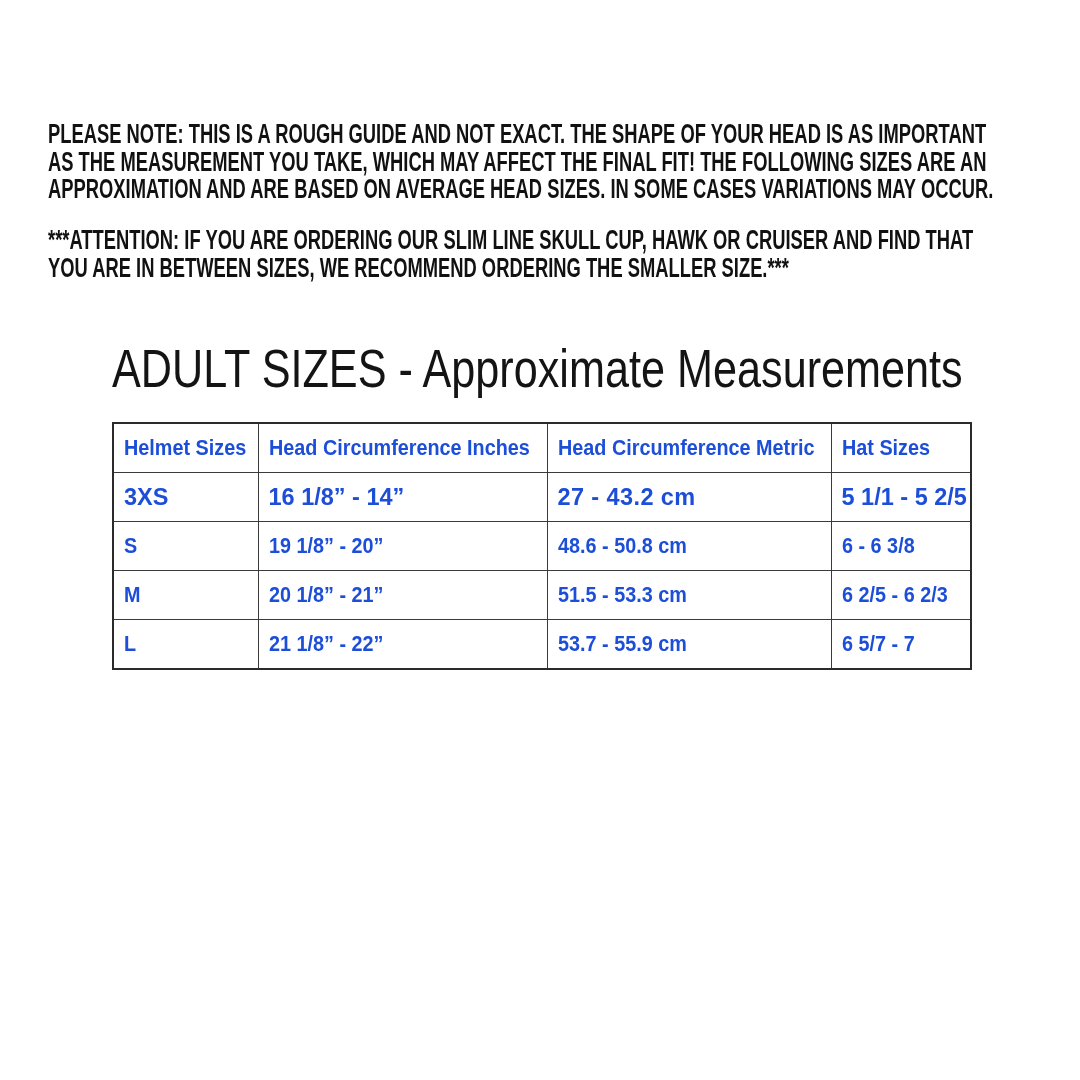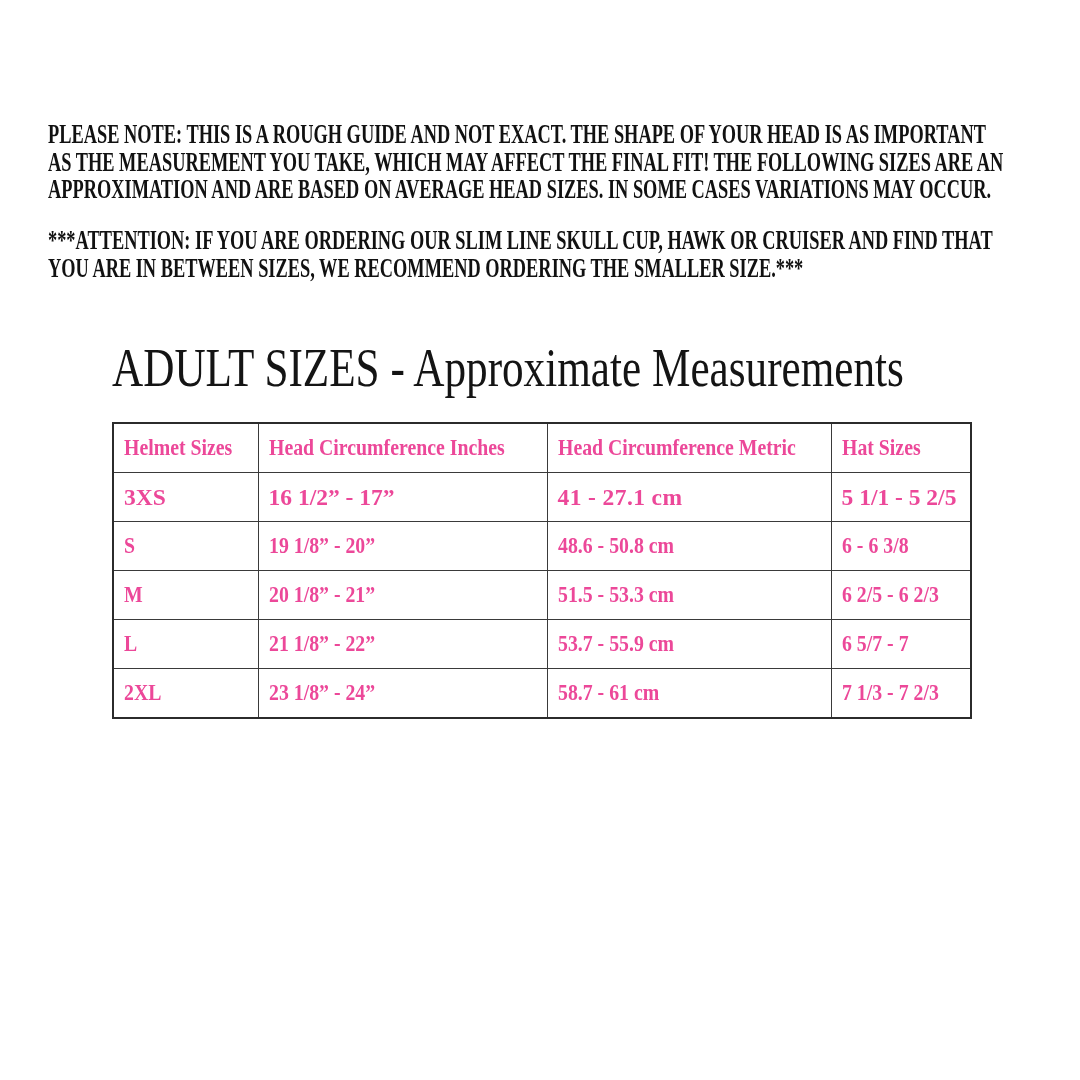--- a/index.html
+++ b/index.html
@@ -2,21 +2,21 @@
 <html><head>
 <meta charset="utf-8">
 <style>
   html, body { margin: 0; padding: 0; background: #ffffff; }
   .page {
     position: relative;
     width: 1080px;
     height: 1080px;
     background: #ffffff;
     overflow: hidden;
-    font-family: Liberation Serif, serif;
+    font-family: Liberation Sans, sans-serif;
     color: #161616;
   }
   
   .para {
     position: absolute;
     left: 48px;
     width: 1500px;
     font-weight: 700;
     font-size: 27px;
     line-height: 27.5px;
@@ -57,21 +57,21 @@
   .sizes-table col.c-metric { width: 284px; }
   .sizes-table col.c-hat    { width: 140px; }
   .sizes-table th, .sizes-table td {
     border: 1.5px solid #3a3a3a;
     height: 48px;
     padding: 0 4px 0 10px;
     text-align: left;
     vertical-align: middle;
     font-weight: 700;
     font-size: 22.5px;
-    color: #ec4899;
+    color: #1d4ed8;
     overflow: hidden;
   }
   
   .ct {
     display: inline-block;
     white-space: nowrap;
     transform: scaleX(0.88);
     transform-origin: 0 50%;
   }
   
@@ -104,43 +104,37 @@
       <tr>
         <th><span class="ct">Helmet Sizes</span></th>
         <th><span class="ct">Head Circumference Inches</span></th>
         <th><span class="ct">Head Circumference Metric</span></th>
         <th><span class="ct">Hat Sizes</span></th>
       </tr>
     </thead>
     <tbody>
       <tr class="emph-row">
         <td class="cell-helmet"><span class="ct">3XS</span></td>
-        <td class="cell-inches"><span class="ct">16 1/2” - 17”</span></td>
-        <td class="cell-metric"><span class="ct">41 - 27.1 cm</span></td>
+        <td class="cell-inches"><span class="ct">16 1/8” - 14”</span></td>
+        <td class="cell-metric"><span class="ct">27 - 43.2 cm</span></td>
         <td class="cell-hat"><span class="ct">5 1/1 - 5 2/5</span></td>
       </tr>
       <tr>
         <td class="cell-helmet"><span class="ct">S</span></td>
         <td class="cell-inches"><span class="ct">19 1/8” - 20”</span></td>
         <td class="cell-metric"><span class="ct">48.6 - 50.8 cm</span></td>
         <td class="cell-hat"><span class="ct">6 - 6 3/8</span></td>
       </tr>
       <tr>
         <td class="cell-helmet"><span class="ct">M</span></td>
         <td class="cell-inches"><span class="ct">20 1/8” - 21”</span></td>
         <td class="cell-metric"><span class="ct">51.5 - 53.3 cm</span></td>
         <td class="cell-hat"><span class="ct">6 2/5 - 6 2/3</span></td>
       </tr>
       <tr>
         <td class="cell-helmet"><span class="ct">L</span></td>
         <td class="cell-inches"><span class="ct">21 1/8” - 22”</span></td>
         <td class="cell-metric"><span class="ct">53.7 - 55.9 cm</span></td>
         <td class="cell-hat"><span class="ct">6 5/7 - 7</span></td>
       </tr>
-      <tr>
-        <td class="cell-helmet"><span class="ct">2XL</span></td>
-        <td class="cell-inches"><span class="ct">23 1/8” - 24”</span></td>
-        <td class="cell-metric"><span class="ct">58.7 - 61 cm</span></td>
-        <td class="cell-hat"><span class="ct">7 1/3 - 7 2/3</span></td>
-      </tr>
     </tbody>
   </table>
 </div>
 
 </body></html>

